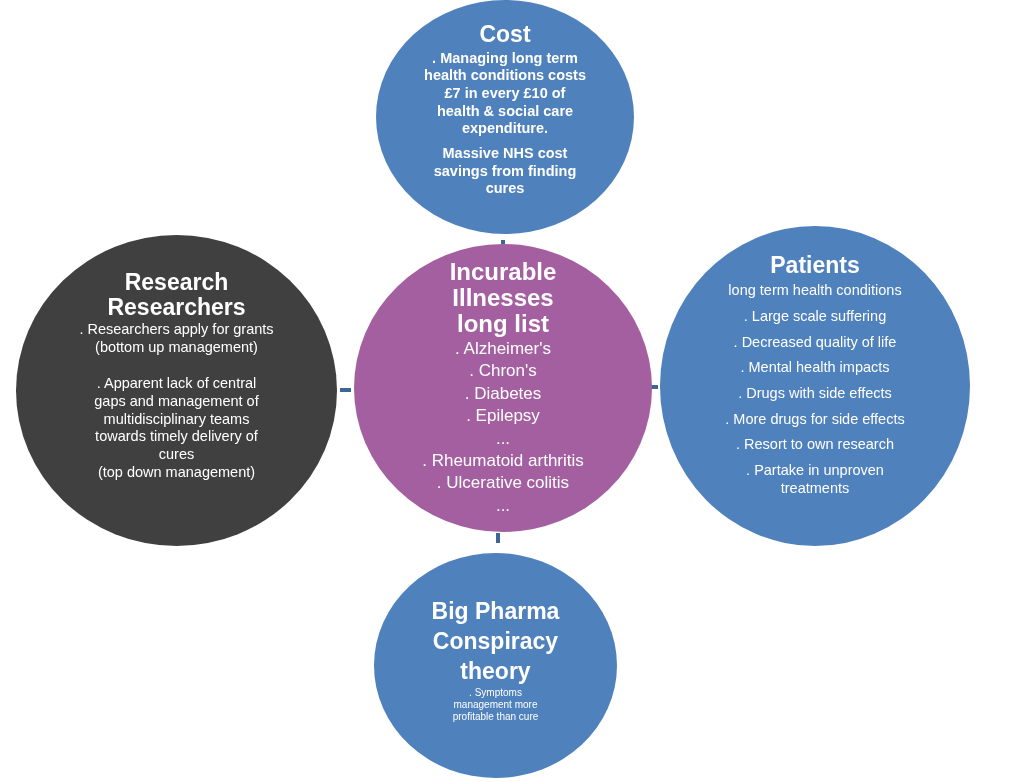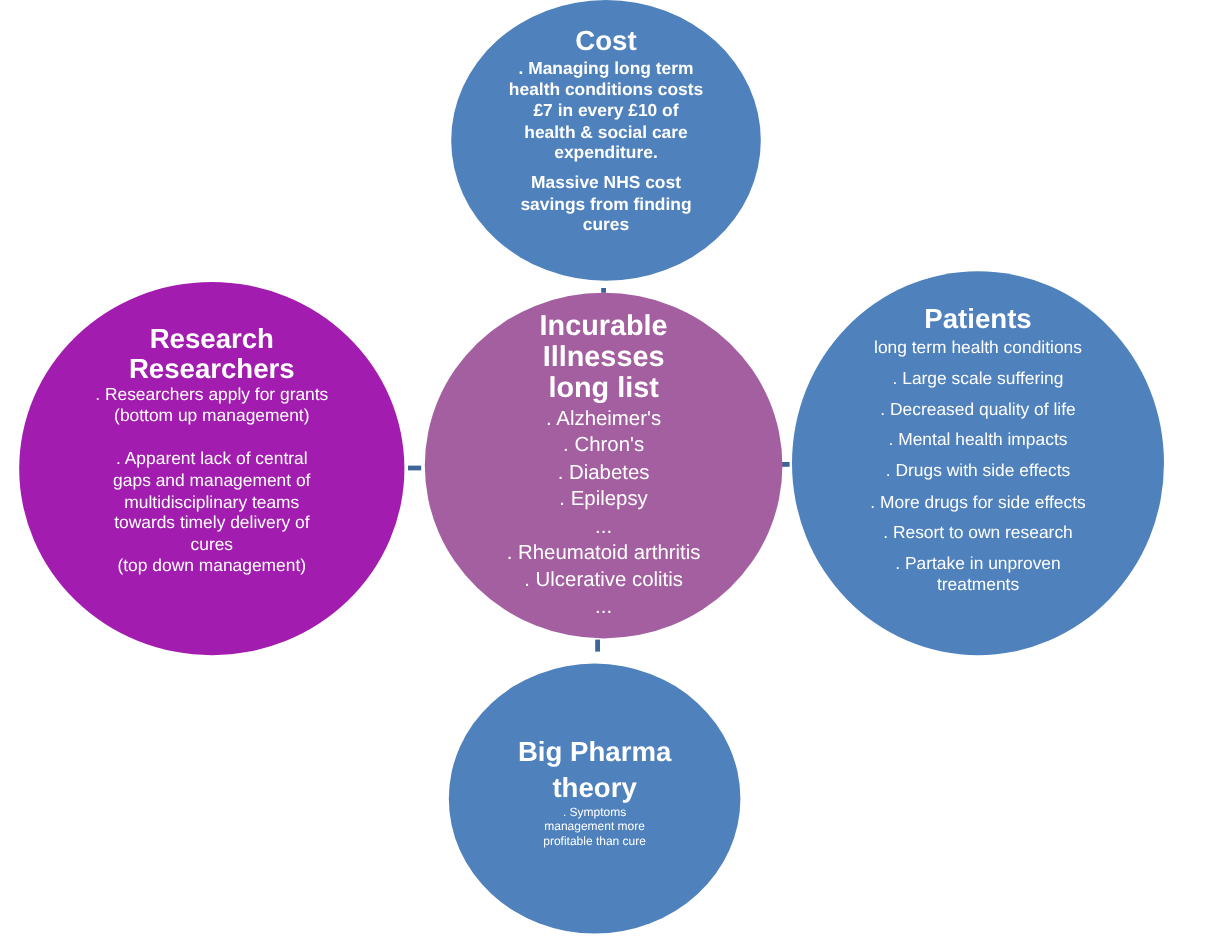--- a/index.html
+++ b/index.html
@@ -52,21 +52,21 @@
   <div class="line">health conditions costs</div>
   <div class="line">£7 in every £10 of</div>
   <div class="line">health &amp; social care</div>
   <div class="line">expenditure.</div>
   <div class="gap"></div>
   <div class="line">Massive NHS cost</div>
   <div class="line">savings from finding</div>
   <div class="line">cures</div>
 </div>
 
-<div class="node blue" id="research" style="background: #a21caf;">
+<div class="node blue" id="research" style="background: #404040;">
   <div class="title">Research</div>
   <div class="title">Researchers</div>
   <div class="line">. Researchers apply for grants</div>
   <div class="line">(bottom up management)</div>
   <div class="gap"></div>
   <div class="line">.  Apparent lack of central</div>
   <div class="line">gaps and management of</div>
   <div class="line">multidisciplinary teams</div>
   <div class="line">towards timely delivery of</div>
   <div class="line">cures</div>
@@ -95,17 +95,18 @@
   <div class="line">. Mental health impacts</div>
   <div class="line">. Drugs with side effects</div>
   <div class="line">. More drugs for side effects</div>
   <div class="line">. Resort to own research</div>
   <div class="line tight">. Partake in unproven</div>
   <div class="line tight">treatments</div>
 </div>
 
 <div class="node blue" id="pharma" style="background: rgb(79, 129, 189);">
   <div class="title">Big Pharma</div>
+  <div class="title">Conspiracy</div>
   <div class="title">theory</div>
   <div class="line">. Symptoms</div>
   <div class="line">management more</div>
   <div class="line">profitable than cure</div>
 </div>
 
 </body></html>

